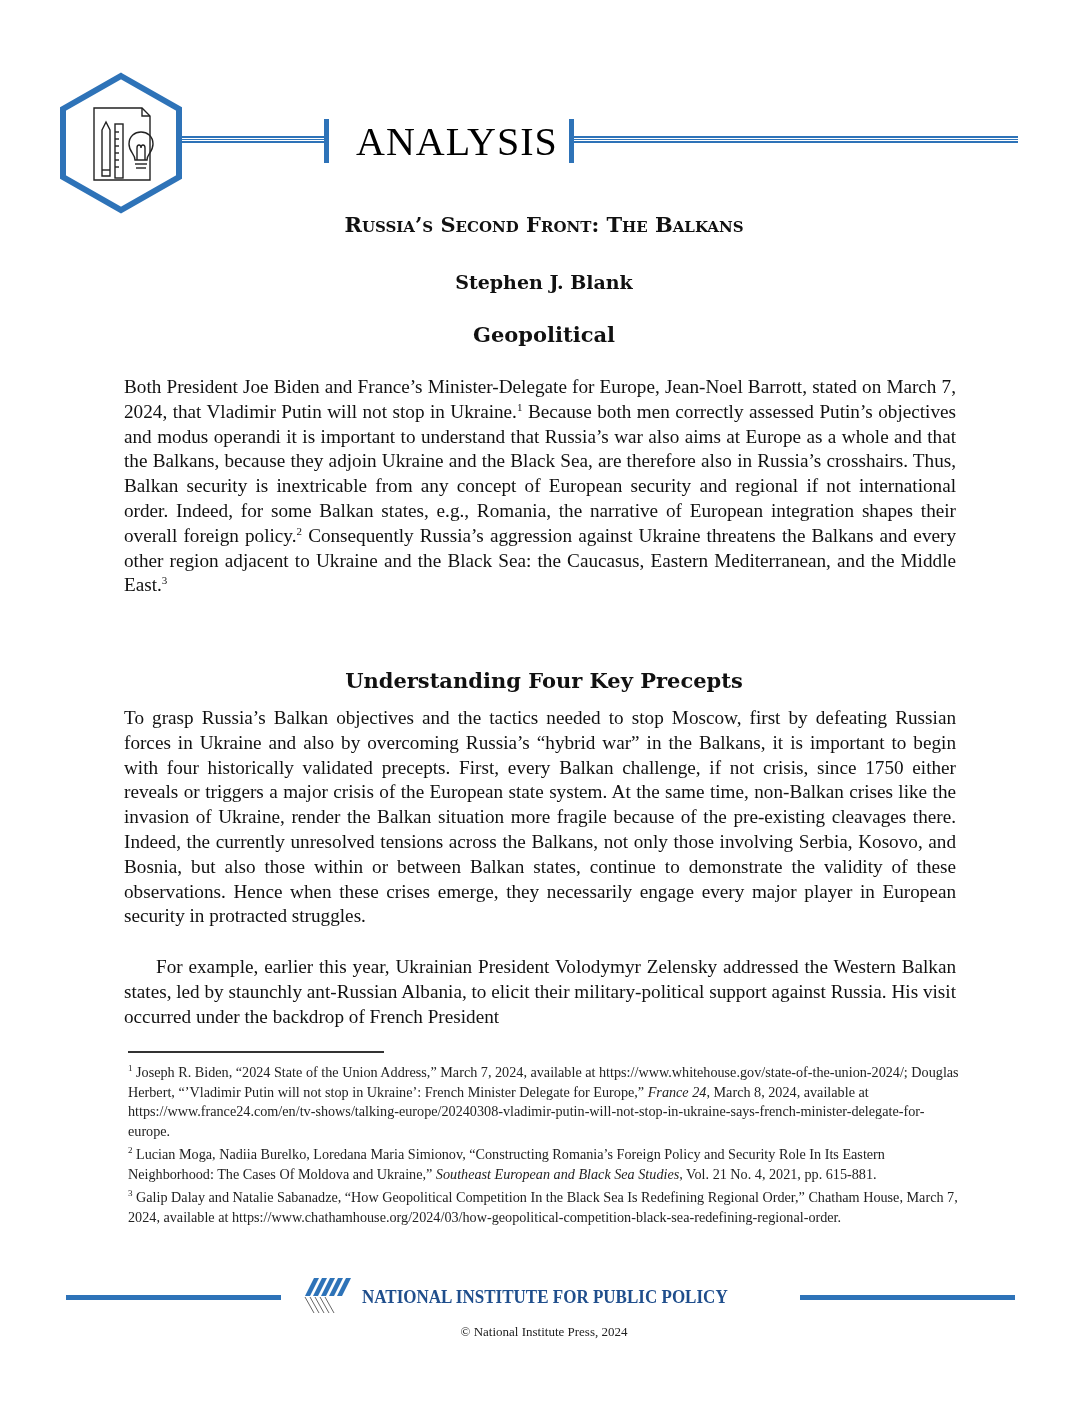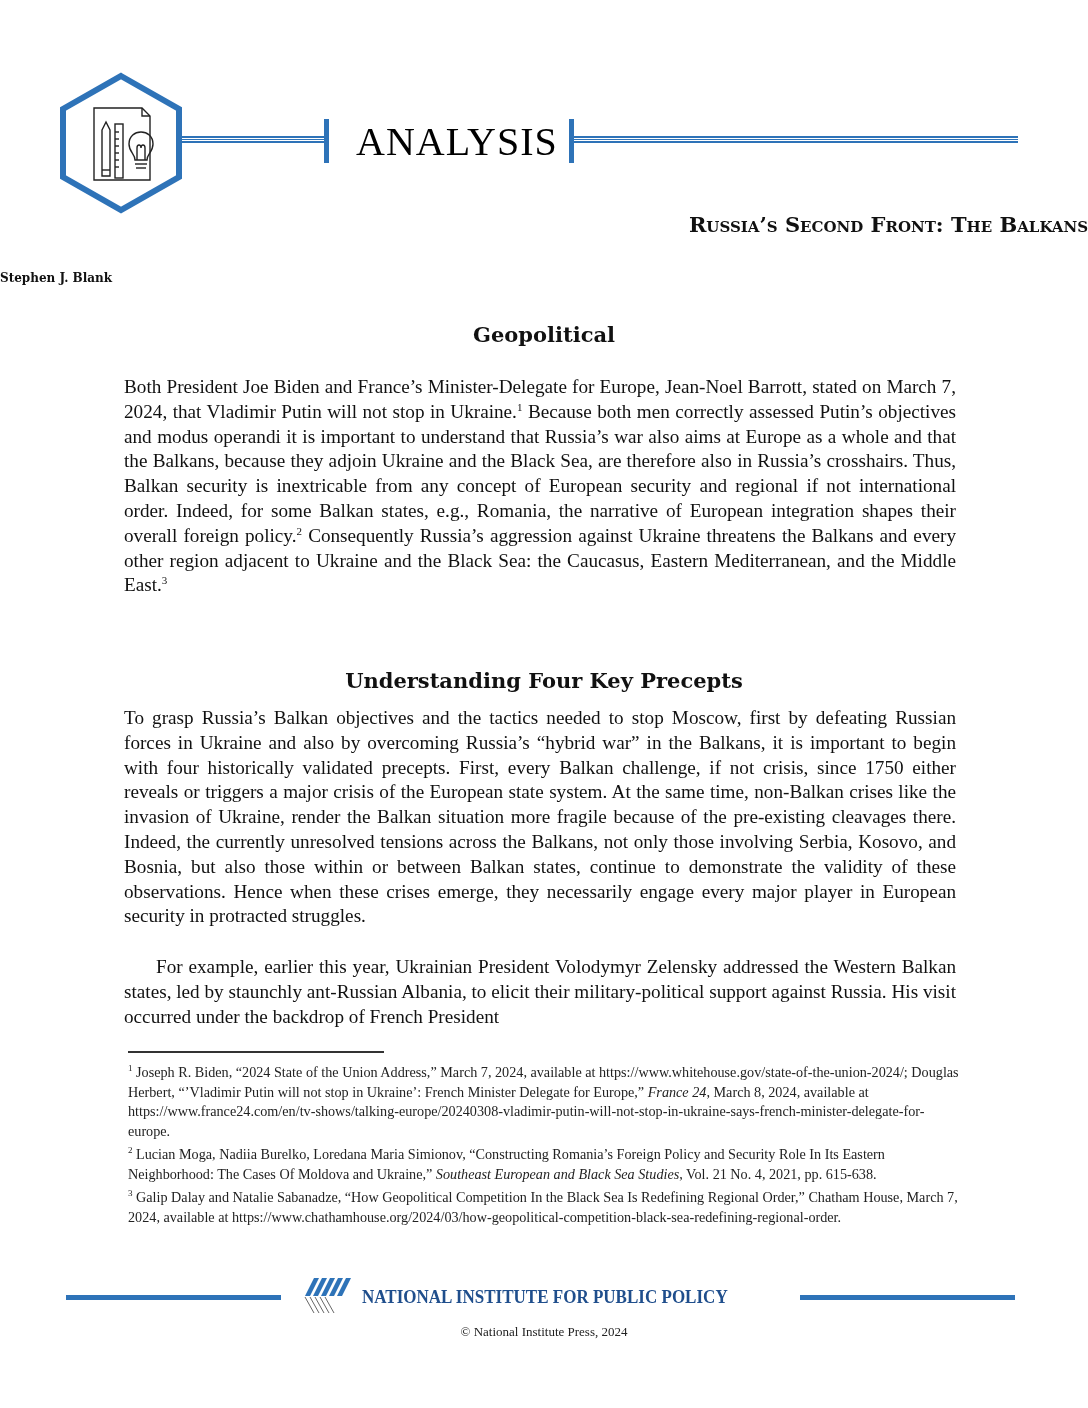--- a/index.html
+++ b/index.html
@@ -9,22 +9,22 @@
   .header { position: absolute; left: 0; top: 0; width: 1088px; height: 220px; }
   .hex { position: absolute; left: 58px; top: 72px; width: 126px; height: 142px; }
   .line-left { position: absolute; left: 180px; top: 136px; width: 146px; }
   .triple { border-top: 2px solid #2e73b8; border-bottom: 2px solid #2e73b8; height: 3px; position: relative; }
   .triple::after { content: ""; position: absolute; left: 0; right: 0; top: 1px; border-top: 1px solid #2e73b8; }
   .bar-left { position: absolute; left: 324px; top: 119px; width: 5px; height: 44px; background: #2e73b8; }
   .bar-right { position: absolute; left: 569px; top: 119px; width: 5px; height: 44px; background: #2e73b8; }
   .line-right { position: absolute; left: 573px; top: 136px; width: 445px; }
   .analysis { position: absolute; left: 356px; top: 118px; font-family: "Liberation Serif", serif; font-size: 40px; letter-spacing: 1px; color: #000000; }
 
-  .title { position: absolute; left: 0; width: 1088px; top: 212px; text-align: right; font-family: "DejaVu Serif", serif; font-weight: bold; font-size: 21px; font-variant: small-caps; letter-spacing: 0px; }
-  .author { position: absolute; left: 0; width: 1088px; top: 271px; text-align: left; font-family: "DejaVu Serif", serif; font-weight: bold; font-size: 12px; }
+  .title { position: absolute; left: 0; width: 1088px; top: 212px; text-align: center; font-family: "DejaVu Serif", serif; font-weight: bold; font-size: 21px; font-variant: small-caps; letter-spacing: 0px; }
+  .author { position: absolute; left: 0; width: 1088px; top: 271px; text-align: center; font-family: "DejaVu Serif", serif; font-weight: bold; font-size: 19px; }
   .h2 { position: absolute; left: 0; width: 1088px; text-align: center; font-family: "DejaVu Serif", serif; font-weight: bold; font-size: 21px; }
 
   .para { position: absolute; left: 124px; width: 832px; font-family: "Liberation Serif", serif; font-size: 19.2px; line-height: 24.8px; text-align: justify; }
   .para.indent { text-indent: 32px; }
   sup { font-size: 11px; vertical-align: super; line-height: 0; }
 
   .fn-rule { position: absolute; left: 128px; top: 1051px; width: 256px; border-top: 2px solid #333; }
   .footnotes { position: absolute; left: 128px; top: 1063px; width: 832px; font-family: "Liberation Serif", serif; font-size: 14.2px; line-height: 19.5px; color: #222; }
   .fn { margin-bottom: 4px; }
   .fn sup { font-size: 9px; }
@@ -82,21 +82,21 @@
   <span>Both President Joe Biden and France’s Minister-Delegate for Europe, Jean-Noel Barrott, stated on March 7, 2024, that Vladimir Putin will not stop in Ukraine.</span><sup>1</sup><span>  Because both men correctly assessed Putin’s objectives and modus operandi it is important to understand that Russia’s war also aims at Europe as a whole and that the Balkans, because they adjoin Ukraine and the Black Sea, are therefore also in Russia’s crosshairs.  Thus, Balkan security is inextricable from any concept of European security and regional if not international order. Indeed, for some Balkan states, e.g., Romania, the narrative of European integration shapes their overall foreign policy.</span><sup>2</sup><span>  Consequently Russia’s aggression against Ukraine threatens the Balkans and every other region adjacent to Ukraine and the Black Sea: the Caucasus, Eastern Mediterranean, and the Middle East.</span><sup>3</sup>
 </div>
 
 <div class="h2" style="top:652px;margin-top:16px;">Understanding Four Key Precepts</div>
 <div class="para" style="top:706px;">To grasp Russia’s Balkan objectives and the tactics needed to stop Moscow, first by defeating Russian forces in Ukraine and also by overcoming Russia’s “hybrid war” in the Balkans, it is important to begin with four historically validated precepts.  First, every Balkan challenge, if not crisis, since 1750 either reveals or triggers a major crisis of the European state system. At the same time, non-Balkan crises like the invasion of Ukraine, render the Balkan situation more fragile because of the pre-existing cleavages there.  Indeed, the currently unresolved tensions across the Balkans, not only those involving Serbia, Kosovo, and Bosnia, but also those within or between Balkan states, continue to demonstrate the validity of these observations.  Hence when these crises emerge, they necessarily engage every major player in European security in protracted struggles.</div>
 <div class="para indent" style="top:955px;">For example, earlier this year, Ukrainian President Volodymyr Zelensky addressed the Western Balkan states, led by staunchly ant-Russian Albania, to elicit their military-political support against Russia.  His visit occurred under the backdrop of French President</div>
 
 <div class="fn-rule"></div>
 <div class="footnotes">
   <div class="fn"><sup>1</sup><span> Joseph R. Biden, “2024 State of the Union Address,” March 7, 2024, available at https://www.whitehouse.gov/state-of-the-union-2024/; Douglas Herbert, “’Vladimir Putin will not stop in Ukraine’: French Minister Delegate for Europe,” </span><i>France 24</i><span>, March 8, 2024, available at https://www.france24.com/en/tv-shows/talking-europe/20240308-vladimir-putin-will-not-stop-in-ukraine-says-french-minister-delegate-for-europe.</span></div>
-  <div class="fn"><sup>2</sup><span> Lucian Moga, Nadiia Burelko, Loredana Maria Simionov, “Constructing Romania’s Foreign Policy and Security Role In Its Eastern Neighborhood: The Cases Of Moldova and Ukraine,” </span><i>Southeast European and Black Sea Studies</i><span>, Vol. 21 No. 4, 2021, pp. 615-638.</span></div>
+  <div class="fn"><sup>2</sup><span> Lucian Moga, Nadiia Burelko, Loredana Maria Simionov, “Constructing Romania’s Foreign Policy and Security Role In Its Eastern Neighborhood: The Cases Of Moldova and Ukraine,” </span><i>Southeast European and Black Sea Studies</i><span>, Vol. 21 No. 4, 2021, pp. 615-881.</span></div>
   <div class="fn"><sup>3</sup><span> Galip Dalay and Natalie Sabanadze, “How Geopolitical Competition In the Black Sea Is Redefining Regional Order,” Chatham House, March 7, 2024, available at https://www.chathamhouse.org/2024/03/how-geopolitical-competition-black-sea-redefining-regional-order.</span><i></i><span></span></div>
 </div>
 
 <div class="foot-line-l"></div>
 <svg class="nipp-logo" viewBox="0 0 50 40">
   <g fill="#2e73b8">
     <polygon points="12,2 17,2 8,20 3,20"></polygon>
     <polygon points="20,2 25,2 16,20 11,20"></polygon>
     <polygon points="28,2 33,2 24,20 19,20"></polygon>
     <polygon points="36,2 41,2 32,20 27,20"></polygon>

